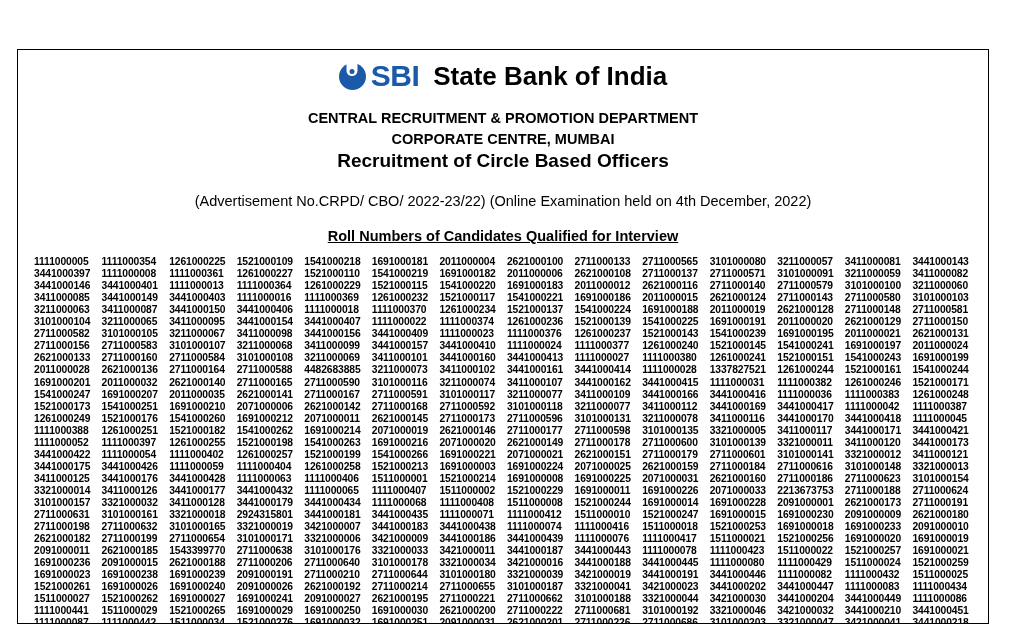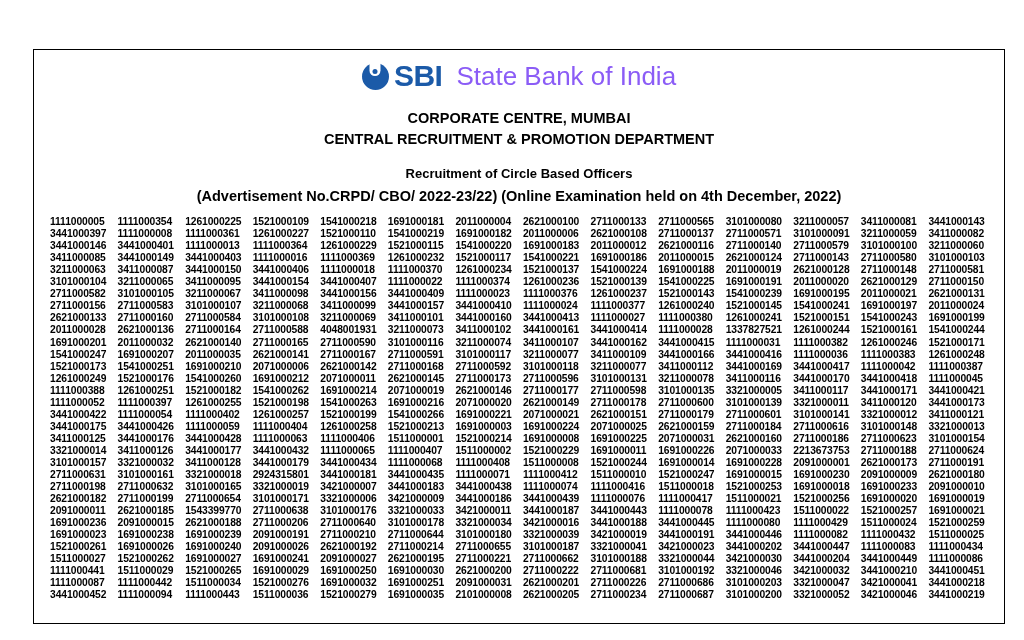--- a/index.html
+++ b/index.html
@@ -9,21 +9,21 @@
     width: 1024px;
     height: 640px;
     overflow: hidden;
   }
   body {
     font-family: "Liberation Sans", sans-serif;
     color: #000000;
   }
   .page {
     position: absolute;
-    left: 33px;
+    left: 17px;
     top: 49px;
     width: 972px;
     height: 575px;
     border: 1px solid #000000;
     box-sizing: border-box;
     background: #ffffff;
     overflow: hidden;
   }
   .header {
     padding-top: 11px;
@@ -73,39 +73,38 @@
   }
   .sbi-text {
     font-size: 30px;
     font-weight: bold;
     letter-spacing: -0.5px;
     color: #1b5aa8;
     line-height: 1;
   }
   .bank-name {
     font-size: 26px;
-    font-weight: normal;
-    color: #8b5cf6;
+    font-weight: bold;
+    color: #000000;
     line-height: 1;
   }
   .dept {
     margin-top: 17px;
     font-size: 14.5px;
     font-weight: bold;
     line-height: 1.45;
   }
   .recruit {
-    margin-top: 16px;
-    font-size: 13px;
+    font-size: 19px;
     font-weight: bold;
   }
   .advert {
-    margin-top: 7px;
+    margin-top: 21px;
     font-size: 14.5px;
-    font-weight: bold;
+    font-weight: normal;
   }
   .qualified {
     margin-top: 19px;
     font-size: 14.5px;
     font-weight: bold;
     text-decoration: underline;
   }
   .roll-area {
     margin-top: 12px;
     padding: 0 10px 0 16px;
@@ -135,26 +134,27 @@
 
     <div class="brand-row">
       <div class="sbi-logo">
         <span class="sbi-mark"></span>
         <span class="sbi-text">SBI</span>
       </div>
       <div class="bank-name">State Bank of India</div>
     </div>
 
     <div class="dept">
+      <div>CENTRAL RECRUITMENT &amp; PROMOTION DEPARTMENT</div>
       <div>CORPORATE CENTRE, MUMBAI</div>
-      <div>CENTRAL RECRUITMENT &amp; PROMOTION DEPARTMENT</div>
     </div>
 
     <div class="recruit">Recruitment of Circle Based Officers</div>
     <div class="advert">(Advertisement No.CRPD/ CBO/ 2022-23/22) (Online Examination held on 4th December, 2022)</div>
+    <div class="qualified">Roll Numbers of Candidates Qualified for Interview</div>
   </div>
 
   <div class="roll-area">
     <div class="roll-grid" id="roll-grid">
         <span>1111000005</span>
         <span>1111000354</span>
         <span>1261000225</span>
         <span>1521000109</span>
         <span>1541000218</span>
         <span>1691000181</span>
@@ -275,21 +275,21 @@
         <span>1111000027</span>
         <span>1111000380</span>
         <span>1261000241</span>
         <span>1521000151</span>
         <span>1541000243</span>
         <span>1691000199</span>
         <span>2011000028</span>
         <span>2621000136</span>
         <span>2711000164</span>
         <span>2711000588</span>
-        <span>4048001931</span>
+        <span>4482683885</span>
         <span>3211000073</span>
         <span>3411000102</span>
         <span>3441000161</span>
         <span>3441000414</span>
         <span>1111000028</span>
         <span>1337827521</span>
         <span>1261000244</span>
         <span>1521000161</span>
         <span>1541000244</span>
         <span>1691000201</span>

